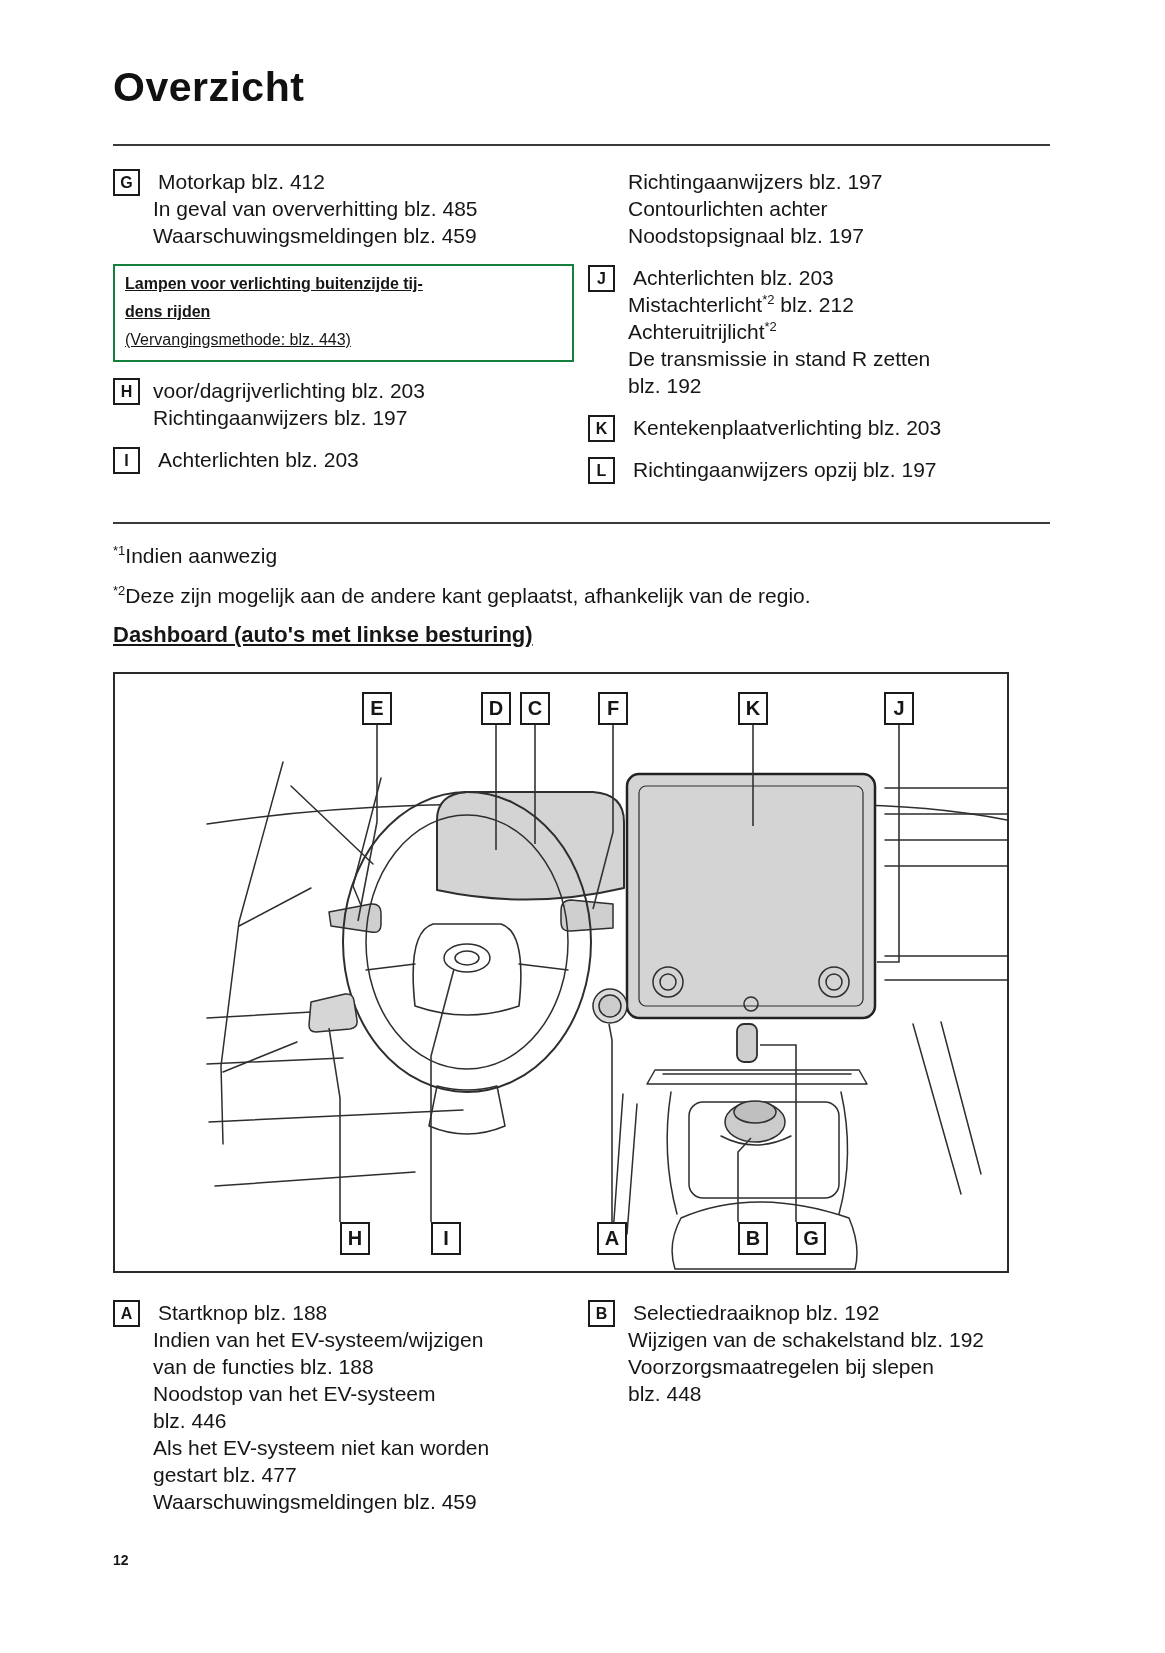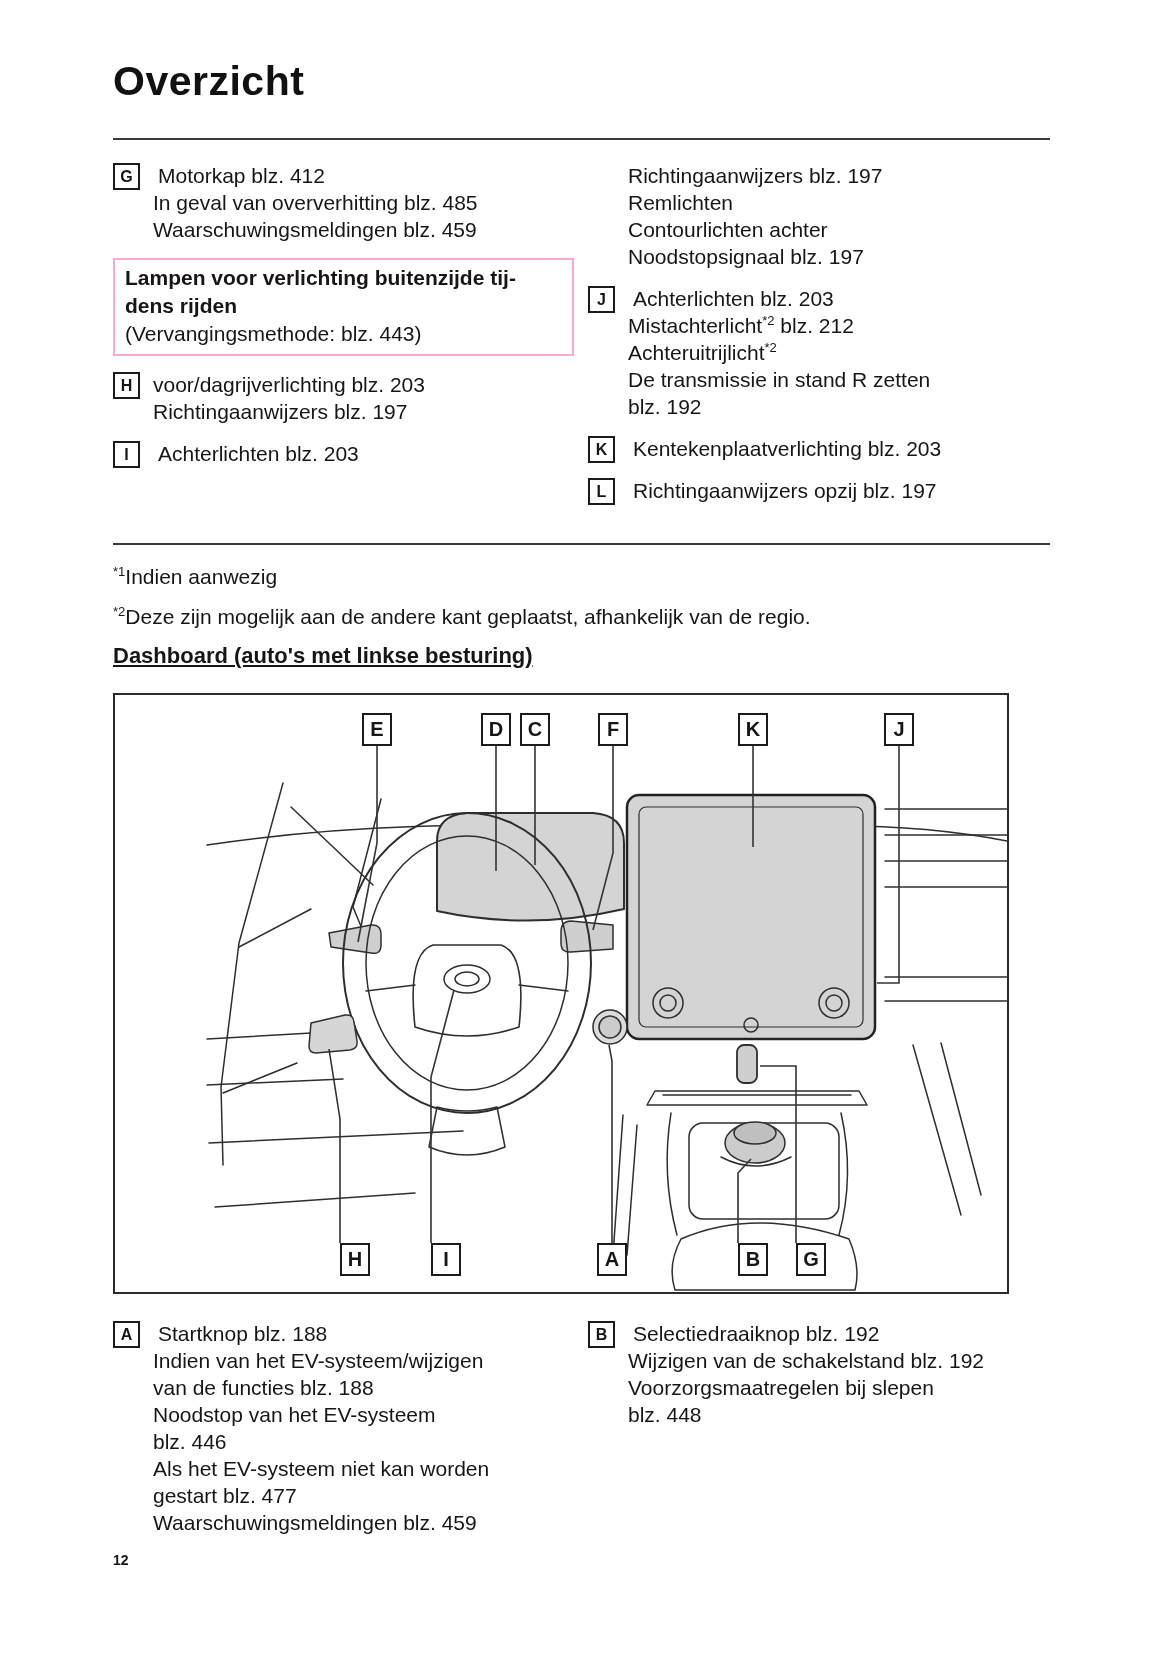--- a/index.html
+++ b/index.html
@@ -1,35 +1,35 @@
 <!DOCTYPE html>
 <html><head>
 <meta charset="utf-8">
 <style>
   * { margin:0; padding:0; box-sizing:border-box; }
   html,body { background:#ffffff; }
   body {
     width:1165px; height:1653px; position:relative; overflow:hidden;
     color:#161616; font-family:"Liberation Sans","DejaVu Sans",sans-serif;
   }
-  .content { width:937px; margin-left:113px; padding-top:42px;margin-top:16px; }
+  .content { width:937px; margin-left:113px; padding-top:64px; }
   h1.title { font-size:41px; font-weight:bold; letter-spacing:0.5px; color:#111; }
   .rule { height:2px; background:#3a3a3a; }
   .rule1 { margin-top:33px; }
   .rule2 { margin-top:24px; }
   .cols { display:flex; gap:14px; margin-top:22px; }
   .col { width:461px; }
   .legend-item { position:relative; padding-left:40px; margin-bottom:15px;
                  font-size:21px; line-height:27px; }
   .legend-item .line.first { margin-left:5px; }
   .lbox { position:absolute; left:0; top:1px; width:27px; height:27px;
           border:2px solid #1b1b1b; font-weight:bold; font-size:16px;
           text-align:center; line-height:23px; background:#fff; }
-  .note-box { border:2px solid #f9a8d4; padding:4px 10px 6px 10px;
-              margin:2px 0 15px 0; font-size:21px; line-height:28px; }
+  .note-box { border:2px solid #15803d; padding:4px 10px 6px 10px;
+              margin:2px 0 15px 0; font-size:16px; line-height:28px;text-decoration:underline; }
   .note-box .b { font-weight:bold; }
   sup { font-size:13px; line-height:0; vertical-align:super; }
   .footnotes { margin-top:18px; font-size:21px; line-height:27px; }
   .fn { margin-bottom:13px; }
   h2.dash-heading { margin-top:13px; font-size:22px; font-weight:bold;text-decoration:underline; }
   .diagram { position:relative; margin-top:24px; width:896px; height:601px;
              border:2px solid #2a2a2a; background:#fff; }
   .diagram svg { position:absolute; left:0; top:0; }
   .dlabel { position:absolute; width:30px; height:33px; background:#fff;
             border:2px solid #1b1b1b; font-weight:bold; font-size:20px;
@@ -64,21 +64,20 @@
           <div class="line">Richtingaanwijzers blz. 197</div>
         </div>
         <div class="legend-item">
           <span class="lbox">I</span>
           <div class="line first">Achterlichten blz. 203</div>
         </div>
       </div>
     <div class="col">
         <div class="legend-item">
           <div class="line">Richtingaanwijzers blz. 197</div>
-          <div class="line">Remlichten</div>
           <div class="line">Contourlichten achter</div>
           <div class="line">Noodstopsignaal blz. 197</div>
         </div>
         <div class="legend-item">
           <span class="lbox">J</span>
           <div class="line first">Achterlichten blz. 203</div>
           <div class="line">Mistachterlicht<sup>*2</sup> blz. 212</div>
           <div class="line">Achteruitrijlicht<sup>*2</sup></div>
           <div class="line">De transmissie in stand R zetten</div>
           <div class="line">blz. 192</div>

